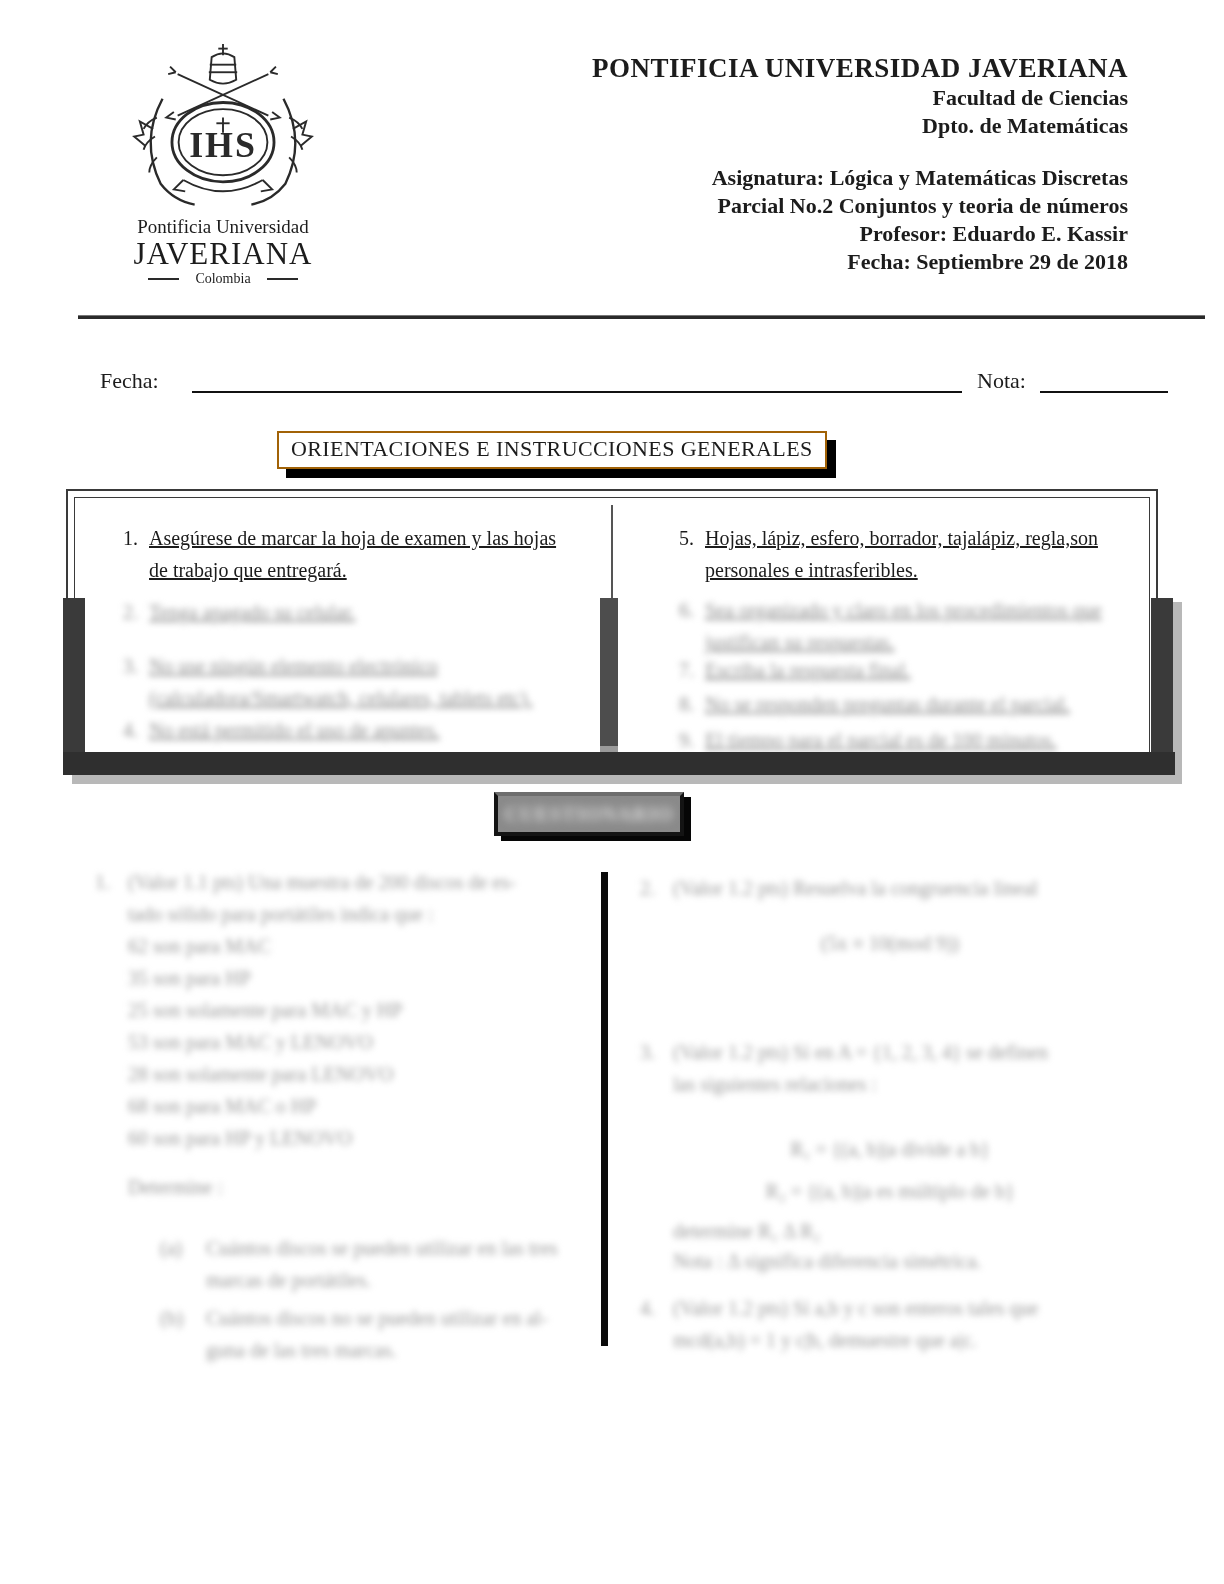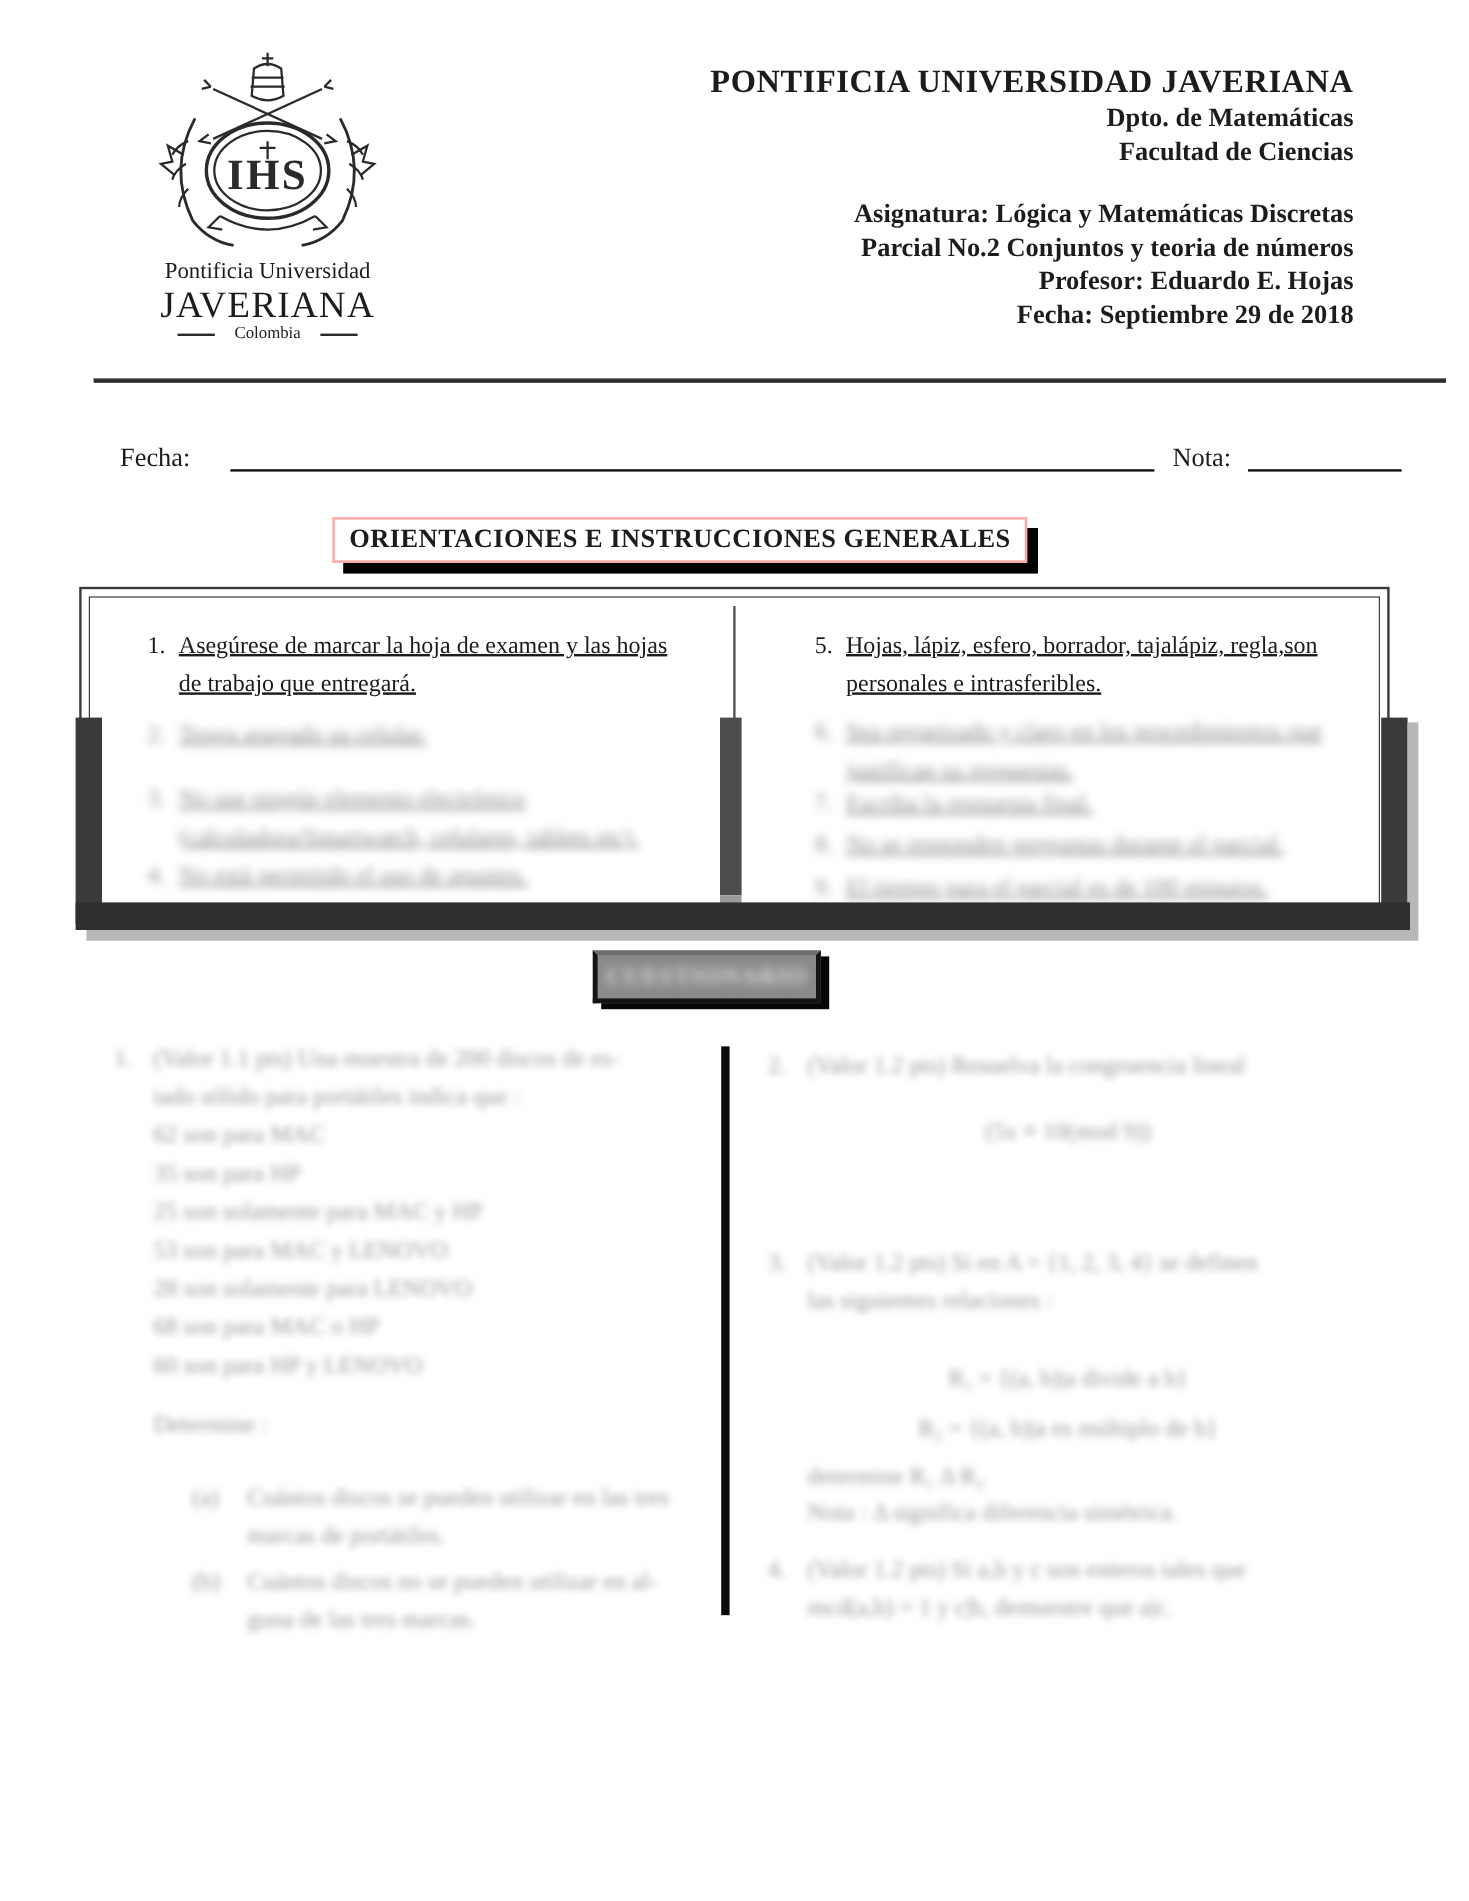--- a/index.html
+++ b/index.html
@@ -34,23 +34,23 @@
   
   .top-rule{position:absolute; left:78px; top:315px; width:1127px; height:3px;
             background:#2a2a2a; border-top:1px solid #777;}
   .write-line{position:absolute; height:2px; background:#111;}
 
   .field-label{position:absolute; font-size:22px;}
 
   
   .title-box{
     position:absolute; left:277px; top:431px;
-    border:2px solid #fca5a5; background:#fff;
+    border:2px solid #a16207; background:#fff;
     padding:3px 12px 5px;
-    font-size:22px; font-weight:bold; letter-spacing:.4px;
+    font-size:22px; font-weight:normal; letter-spacing:.4px;
     box-shadow:9px 9px 0 0 #000;
   }
 
   
   .inst-outer{position:absolute; left:66px; top:489px; width:1088px; height:272px;
               border:2px solid #3a3a3a; background:#fff;}
   .inst-inner{position:absolute; left:6px; top:6px; right:6px; bottom:6px;
               border:1px solid #3a3a3a;}
   .col-divider-thin{position:absolute; left:611px; top:505px; width:2px; height:95px; background:#555;}
 
@@ -133,26 +133,26 @@
     <div class="logo-name-main">JAVERIANA</div>
     <div class="colombia-row">
       <div class="dash"></div>
       <div class="logo-country">Colombia</div>
       <div class="dash"></div>
     </div>
   </div>
 
   <div class="header-text">
     <div class="h-univ">PONTIFICIA UNIVERSIDAD JAVERIANA</div>
+    <div class="h-sub">Facultad de Ciencias</div>
     <div class="h-sub">Dpto. de Matemáticas</div>
-    <div class="h-sub">Facultad de Ciencias</div>
     <div class="h-gap"></div>
     <div class="h-meta">Asignatura: Lógica y Matemáticas Discretas</div>
     <div class="h-meta">Parcial No.2 Conjuntos y teoria de números</div>
-    <div class="h-meta">Profesor: Eduardo E. Hojas</div>
+    <div class="h-meta">Profesor: Eduardo E. Kassir</div>
     <div class="h-meta">Fecha: Septiembre 29 de 2018</div>
   </div>
 
   <div class="top-rule"></div>
 
   <div class="field-label" style="left:100px; top:368px;">Fecha:</div>
   <div class="write-line" style="left:192px; top:391px; width:770px;"></div>
   <div class="field-label" style="left:977px; top:368px;">Nota:</div>
   <div class="write-line" style="left:1040px; top:391px; width:128px;"></div>
 

